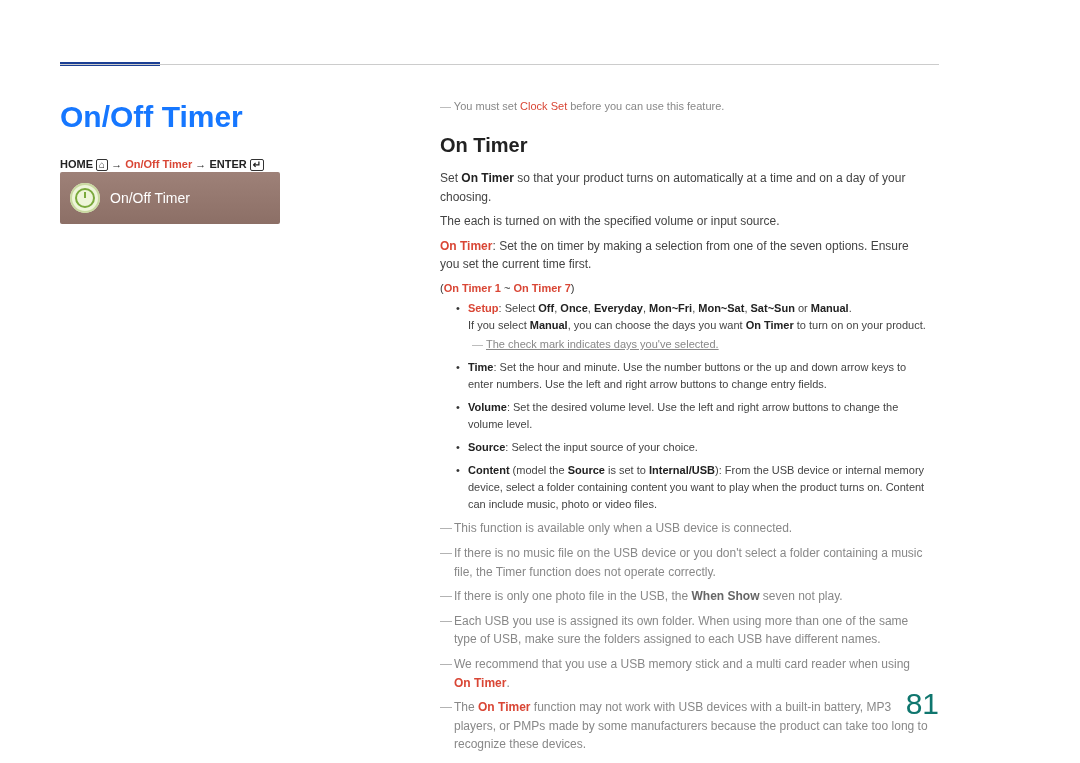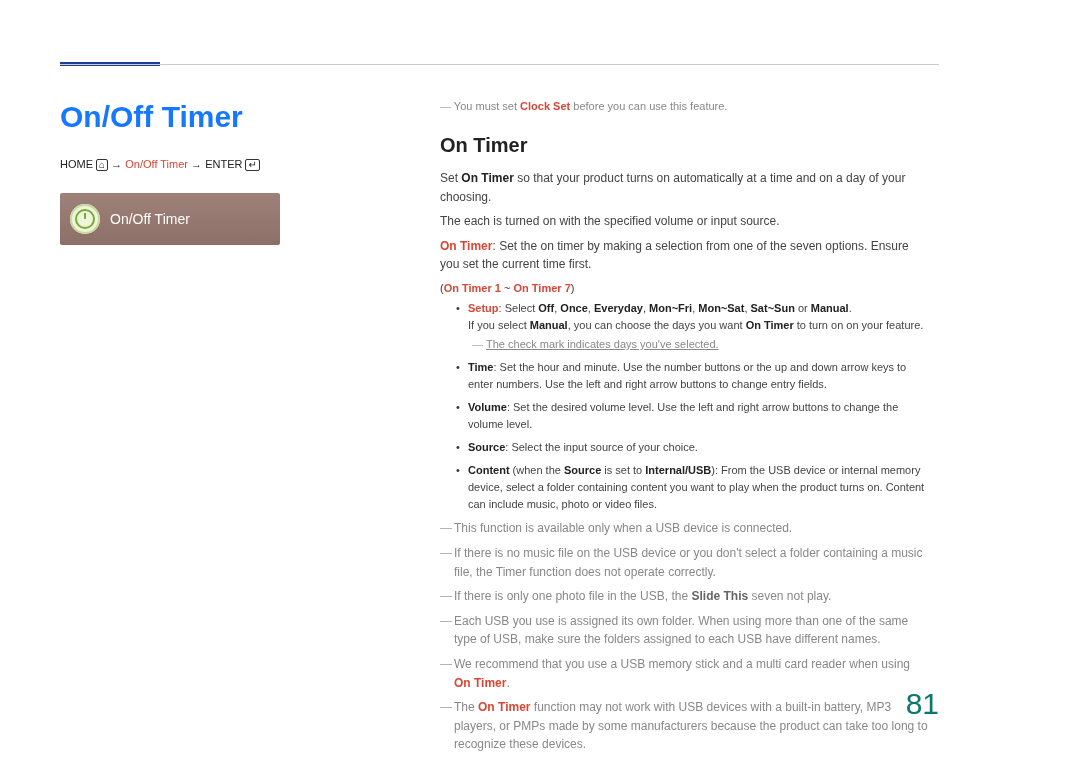--- a/index.html
+++ b/index.html
@@ -4,32 +4,32 @@
 <style>
   * { box-sizing: border-box; margin: 0; padding: 0; }
   html, body { width: 1080px; height: 763px; background: #fff; font-family: "Segoe UI", Arial, sans-serif; color: #333; }
   .page { position: relative; width: 999px; height: 763px; padding: 60px 60px 40px 60px; }
   .accent-bar { position: absolute; left: 60px; top: 62px; width: 100px; height: 4px; background: #1c3f94; }
   .top-rule { position: absolute; left: 60px; right: 60px; top: 64px; height: 1px; background: #ccc; }
   .content { position: relative; display: flex; gap: 40px; margin-top: 40px; }
   .left-col { width: 340px; flex: 0 0 340px; }
   .right-col { flex: 1; padding-right: 10px; }
   .h1 { font-size: 30px; font-weight: 600; color: #1677ff; margin-bottom: 24px; }
-  .breadcrumb { font-size: 11px; font-weight: 400; color: #222; margin-bottom: 22px; }
+  .breadcrumb { font-size: 11px; font-weight: 700; color: #222; margin-bottom: 1px; }
   .bc-highlight { color: #d94635; }
   .thumb { width: 220px; height: 52px; background: linear-gradient(#9e8178,#8c6f66); border-radius: 2px; display: flex; align-items: center; padding-left: 10px; gap: 10px; }
   .thumb-icon { width: 30px; height: 30px; border-radius: 50%; background: #eef5d9; display: flex; align-items: center; justify-content: center; box-shadow: inset 0 0 0 2px #c9d9a0; }
   .thumb-icon-inner { width: 20px; height: 20px; border-radius: 50%; border: 2px solid #7aa93c; position: relative; }
   .thumb-icon-inner::before { content:""; position:absolute; left:50%; top:50%; width:2px; height:6px; background:#7aa93c; transform-origin: bottom center; transform: translate(-50%,-100%); }
   .thumb-label { color: #fff; font-size: 14px; font-weight: 300; }
   .note-small { font-size: 10px; color: #999; margin-top: 20px; line-height: 1.4; }
   .note-small::before { content: "― "; color: #bbb; }
   .right-note { font-size: 11px; color: #888; margin-bottom: 22px; }
   .right-note::before { content: "― "; color: #aaa; }
-  .right-note .emph { color: #d94635; font-weight: 700; }
+  .right-note .emph { color: #d94635; font-weight: 400; }
   .h2 { font-size: 20px; font-weight: 600; color: #222; margin-bottom: 12px; }
   .body-text { font-size: 12px; color: #444; line-height: 1.55; margin-bottom: 6px; }
   .emph-red { color: #d94635; font-weight: 700; }
   .emph-bold { font-weight: 700; color: #222; }
   .paren-line { font-size: 11px; margin: 8px 0 6px 0; }
   .bullets { list-style: none; padding-left: 16px; margin-top: 0; }
   .bullets > li { position: relative; font-size: 11px; color: #444; line-height: 1.55; padding-left: 12px; margin-bottom: 6px; }
   .bullets > li::before { content: "•"; position: absolute; left: 0; top: 0; color: #333; }
   .sub-dash { list-style: none; padding-left: 4px; margin-top: 2px; }
   .sub-dash > li { position: relative; font-size: 11px; color: #888; line-height: 1.55; padding-left: 14px; margin-bottom: 4px; text-decoration: underline; }
@@ -89,44 +89,44 @@
       </div>
 
       <div class="paren-line">
         <span>(</span><span class="emph-red">On Timer 1</span><span> ~ </span><span class="emph-red">On Timer 7</span><span>)</span>
       </div>
 
       <ul class="bullets">
         <li>
           <span class="emph-red">Setup</span><span>: Select </span><span class="emph-bold">Off</span><span>, </span><span class="emph-bold">Once</span><span>, </span><span class="emph-bold">Everyday</span><span>, </span><span class="emph-bold">Mon~Fri</span><span>, </span><span class="emph-bold">Mon~Sat</span><span>, </span><span class="emph-bold">Sat~Sun</span><span> or </span><span class="emph-bold">Manual</span><span>.</span>
           <br>
-          <span>If you select </span><span class="emph-bold">Manual</span><span>, you can choose the days you want </span><span class="emph-bold">On Timer</span><span> to turn on on your feature.</span>
+          <span>If you select </span><span class="emph-bold">Manual</span><span>, you can choose the days you want </span><span class="emph-bold">On Timer</span><span> to turn on on your product.</span>
           <ul class="sub-dash">
             <li>The check mark indicates days you've selected.</li>
           </ul>
         </li>
         <li>
           <span class="emph-bold">Time</span><span>: Set the hour and minute. Use the number buttons or the up and down arrow keys to enter numbers. Use the left and right arrow buttons to change entry fields.</span>
         </li>
         <li>
           <span class="emph-bold">Volume</span><span>: Set the desired volume level. Use the left and right arrow buttons to change the volume level.</span>
         </li>
         <li>
           <span class="emph-bold">Source</span><span>: Select the input source of your choice.</span>
         </li>
         <li>
-          <span class="emph-bold">Content</span><span> (when the </span><span class="emph-bold">Source</span><span> is set to </span><span class="emph-bold">Internal/USB</span><span>): From the USB device or internal memory device, select a folder containing content you want to play when the product turns on. Content can include music, photo or video files.</span>
+          <span class="emph-bold">Content</span><span> (model the </span><span class="emph-bold">Source</span><span> is set to </span><span class="emph-bold">Internal/USB</span><span>): From the USB device or internal memory device, select a folder containing content you want to play when the product turns on. Content can include music, photo or video files.</span>
         </li>
       </ul>
 
       <ul class="notes-list">
         <li>This function is available only when a USB device is connected.</li>
         <li>If there is no music file on the USB device or you don't select a folder containing a music file, the Timer function does not operate correctly.</li>
         <li>
-          <span>If there is only one photo file in the USB, the </span><span class="emph-bold" style="color:#666">Slide This</span><span> seven not play.</span>
+          <span>If there is only one photo file in the USB, the </span><span class="emph-bold" style="color:#666">When Show</span><span> seven not play.</span>
         </li>
         <li>Each USB you use is assigned its own folder. When using more than one of the same type of USB, make sure the folders assigned to each USB have different names.</li>
         <li>
           <span>We recommend that you use a USB memory stick and a multi card reader when using </span><span class="emph-red">On Timer</span><span>.</span>
         </li>
         <li>
           <span>The </span><span class="emph-red">On Timer</span><span> function may not work with USB devices with a built-in battery, MP3 players, or PMPs made by some manufacturers because the product can take too long to recognize these devices.</span>
         </li>
       </ul>
     </div>

